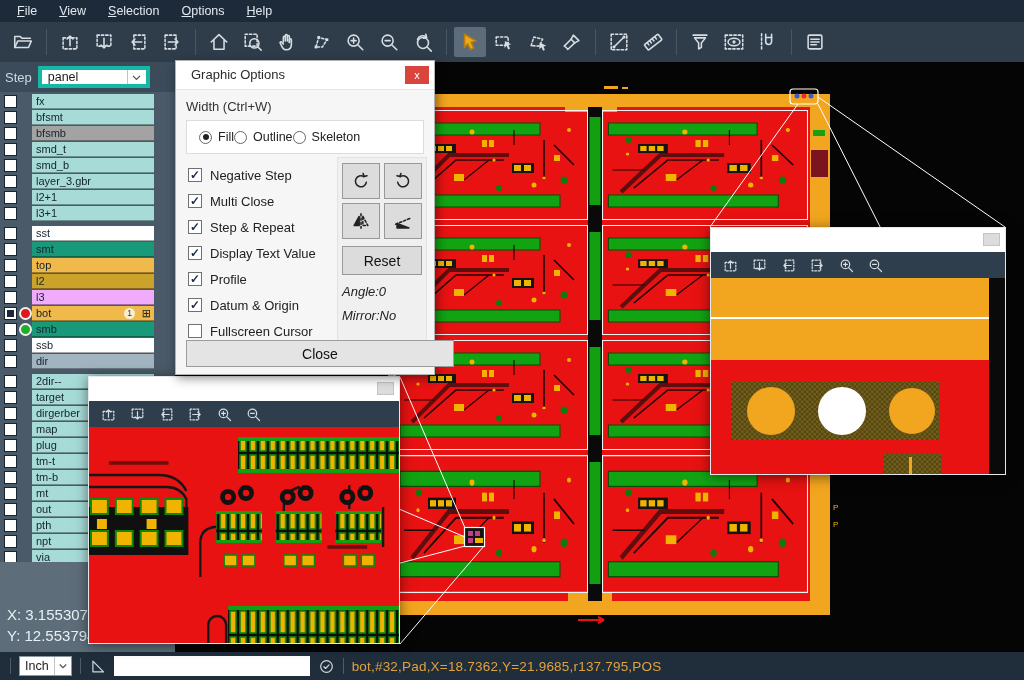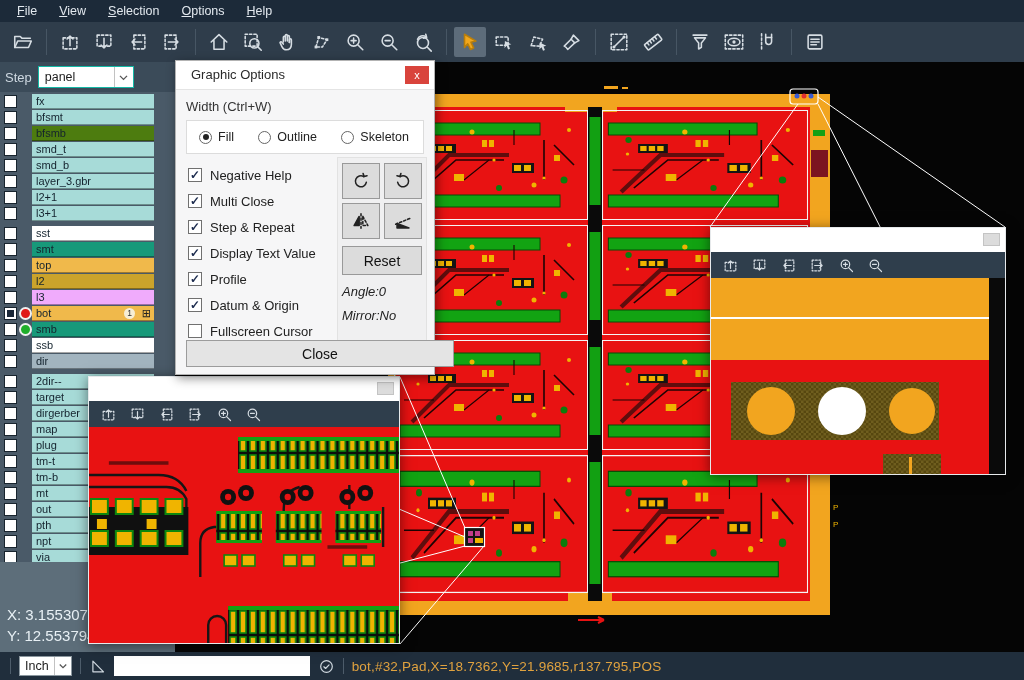--- a/index.html
+++ b/index.html
@@ -16,22 +16,22 @@
            display:flex;align-items:center;padding-left:6px;box-sizing:border-box;}
   .tb{width:32px;height:30px;display:flex;align-items:center;justify-content:center;
       background:none;border:none;color:#d6dde3;padding:0;margin:0 1px;}
   .tb.active{background:#5d6c7a;border-radius:2px;}
   .sep{width:1px;height:26px;background:#47566426;background:#475664;margin:0 6px;}
   .icn svg{width:22px;height:22px;display:block;}
   
   #sidebar{position:absolute;left:0;top:62px;width:175px;height:590px;background:#4a5a68;}
   .stephdr{height:30px;background:#3b4b59;display:flex;align-items:center;padding-left:5px;}
   .steplabel{color:#cfd9e2;font-size:13px;margin-right:6px;}
-  .stepsel{width:96px;height:22px;background:#fff;display:flex;align-items:center;
-           justify-content:space-between;border:1px solid #14b8a6;box-sizing:border-box;}
+  .stepsel{width:112px;height:22px;background:#fff;display:flex;align-items:center;
+           justify-content:space-between;border:4px solid #14b8a6;box-sizing:border-box;}
   .stepval{font-size:12.5px;color:#1c1c1c;padding-left:6px;}
   .stepchev{width:18px;height:100%;display:flex;align-items:center;justify-content:center;
             border-left:1px solid #c2c2c2;color:#555;}
   .stepchev svg{width:13px;height:13px;}
   #layers{padding-top:2px;}
   .lgroup{margin-top:5px;}
   .lgroup:first-child{margin-top:0;}
   .lrow{height:15px;margin-bottom:1px;display:flex;align-items:center;}
   .lchk{width:11px;height:11px;background:#fff;border:1px solid #18242e;margin-left:4px;
         flex:0 0 11px;position:relative;box-sizing:content-box;}
@@ -49,21 +49,21 @@
   #canvas{position:absolute;left:175px;top:62px;}
   
   #dialog{position:absolute;left:175px;top:60px;width:260px;height:315px;background:#f6f6f7;
           border:1px solid #b3b3b3;box-sizing:border-box;box-shadow:2px 3px 10px rgba(0,0,0,.45);z-index:30;}
   .dtitle{height:28px;background:#fff;border-bottom:1px solid #e4e4e4;font-size:13px;color:#2a2a2a;
           line-height:28px;padding-left:15px;position:relative;}
   .dclose{position:absolute;top:5px;right:5px;width:24px;height:18px;background:#d9443c;color:#fff;
           font-size:11px;text-align:center;line-height:17px;border:none;padding:0;}
   .dwidth{margin:9px 0 6px 10px;font-size:13px;color:#333;}
   .dradios{margin:0 10px;background:#fff;border:1px solid #dcdcdc;height:32px;display:flex;
-           align-items:center;justify-content:space-between;padding:0 14px 0 12px;}
+           align-items:center;padding:0 14px 0 12px;}
   .ropt{display:flex;align-items:center;}
   .radio{width:13px;height:13px;border:1px solid #666;border-radius:50%;background:#fff;
          position:relative;box-sizing:border-box;}
   .radio.sel::after{content:"";position:absolute;inset:2.5px;background:#222;border-radius:50%;}
   .rlabel{font-size:12.5px;color:#222;margin-left:6px;}
   #dchecks{position:absolute;left:0;top:96px;width:168px;}
   .dchk{display:flex;align-items:center;height:16px;margin:10px 0 0 12px;}
   .dcbox{width:14px;height:14px;background:#fff;border:1px solid #707070;box-sizing:border-box;
          font-size:12px;line-height:12px;text-align:center;color:#1c2b4e;font-weight:bold;flex:0 0 14px;}
   .dlabel{font-size:13px;color:#222;margin-left:8px;white-space:nowrap;}
@@ -330,21 +330,21 @@
           <div class="lname" style="background: rgb(167, 219, 216);">fx</div>
         </div>
         <div class="lrow">
           <span class="lchk"></span>
           <span class="lmark"></span>
           <div class="lname" style="background: rgb(167, 219, 216);">bfsmt</div>
         </div>
         <div class="lrow">
           <span class="lchk"></span>
           <span class="lmark"></span>
-          <div class="lname" style="background: #4d7c0f;">bfsmb</div>
+          <div class="lname" style="background: #a3a3a3;">bfsmb</div>
         </div>
         <div class="lrow">
           <span class="lchk"></span>
           <span class="lmark"></span>
           <div class="lname" style="background: rgb(167, 219, 216);">smd_t</div>
         </div>
         <div class="lrow">
           <span class="lchk"></span>
           <span class="lmark"></span>
           <div class="lname" style="background: rgb(167, 219, 216);">smd_b</div>
@@ -594,21 +594,21 @@
         <span class="rlabel">Outline</span>
       </div>
       <div class="ropt">
         <span class="radio"></span>
         <span class="rlabel">Skeleton</span>
       </div>
     </div>
   <div id="dchecks">
       <div class="dchk">
         <span class="dcbox">✓</span>
-        <span class="dlabel">Negative Help</span>
+        <span class="dlabel">Negative Step</span>
       </div>
       <div class="dchk">
         <span class="dcbox">✓</span>
         <span class="dlabel">Multi Close</span>
       </div>
       <div class="dchk">
         <span class="dcbox">✓</span>
         <span class="dlabel">Step &amp; Repeat</span>
       </div>
       <div class="dchk">

